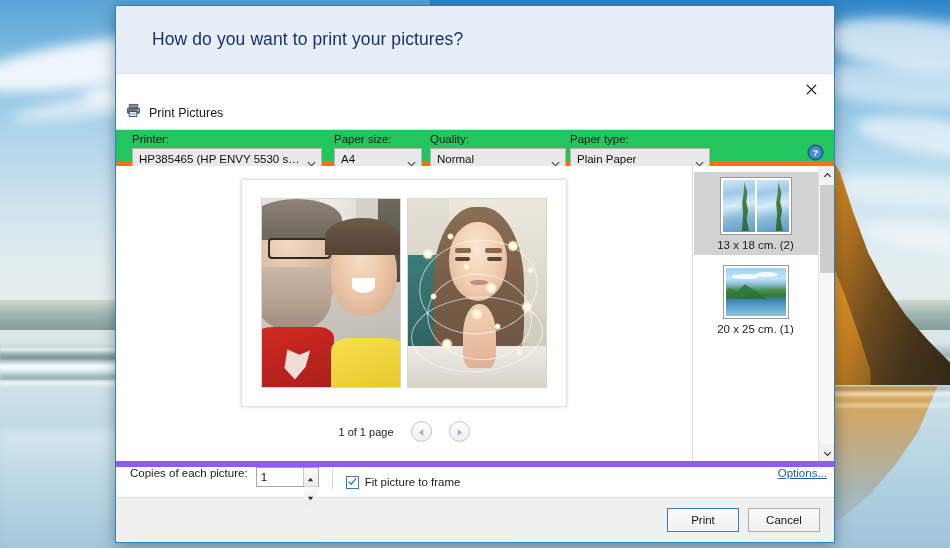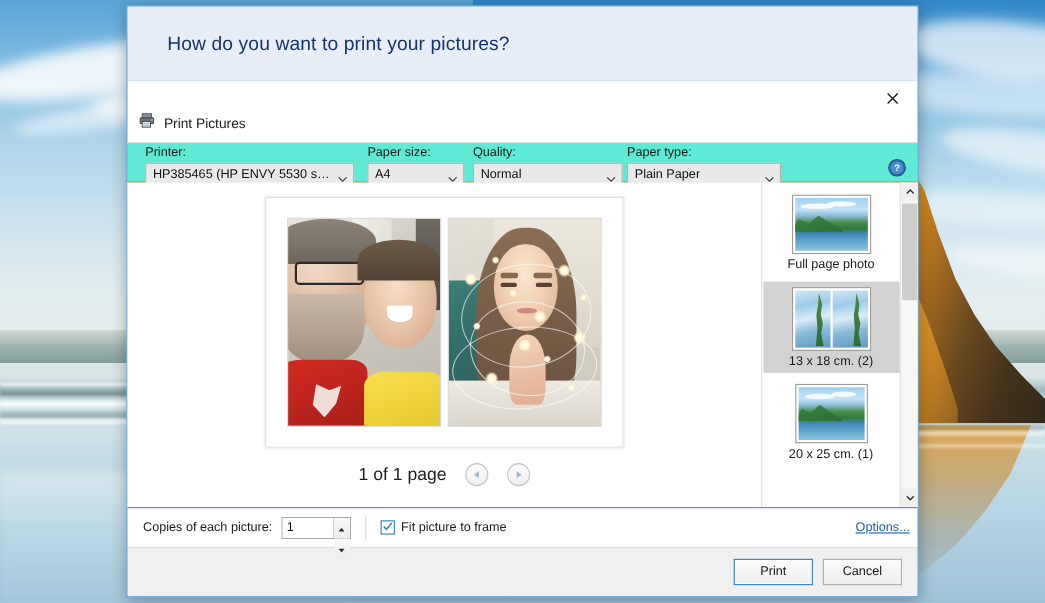--- a/index.html
+++ b/index.html
@@ -186,22 +186,22 @@
   }
   #headline {
     font-size: 17.5px;
     color: #16336b;
     letter-spacing: .1px;
   }
 
   
   #settingsbar {
     height: 36px;
-    background: #5eead4;
-    border-bottom: 1px solid #f97316;
+    background: #22c55e;
+    border-bottom: 5px solid #f97316;
     position: relative;
     flex: 0 0 auto;
     padding: 0 12px;
   }
   .fieldgroup { position: absolute; top: 3px; }
   .fieldlabel {
     font-size: 11.5px; color: #1b1b1b;
     display: block; margin-bottom: 3px;
   }
   .combo {
@@ -371,21 +371,21 @@
     position:absolute; width:7px; height:7px; border-radius:50%;
     background: radial-gradient(circle, #ffffff 0%, #fff5d0 42%, rgba(255,230,150,0) 72%);
   }
   .p2-bulb.big { width:12px; height:12px; }
 
   
   #pagenav {
     margin-top: 14px;
     display: flex; align-items: center; gap: 17px;
   }
-  #pagetext { font-size: 16px; color: #1d1d1d; }
+  #pagetext { font-size: 11px; color: #1d1d1d; }
   .navbtn {
     width: 21px; height: 21px; border-radius: 50%;
     border: 1px solid #c3c3c3;
     background: linear-gradient(180deg,#fdfdfd,#efefef);
     display: flex; align-items: center; justify-content: center;
     cursor: pointer;
   }
 
   
   #layoutpanel {
@@ -467,23 +467,23 @@
     position: absolute; left: 1px; top: 2px;
     width: 14px; height: 88px;
     background: #cdcdcd;
     cursor: grab;
   }
 
   
   #optionsbar {
     height: 36px;
     flex: 0 0 auto;
-    border-top: 1px solid #8b5cf6;
+    border-top: 6px solid #8b5cf6;
     background: #ffffff;
-    display: flex; align-items: center;
+    display: flex; 
     padding: 0 14px 0 14px;
     position: relative;
   }
   #copies-label { font-size: 11.5px; color:#1b1b1b; margin-right: 8px; }
   #copies-spin {
     display: flex; align-items: stretch;
     border: 1px solid #a6a6a6; background:#fff; height: 20px;
   }
   #copies-input {
     width: 46px; border: none; outline: none;
@@ -729,30 +729,20 @@
                 <path d="M3 1.5 L3 8.5 L8 5 Z" fill="#9bb6cc"></path>
               </svg>
           </span>
         </div>
       </div>
     </div>
 
     <div id="layoutpanel">
       <div id="layoutlist">
 
-        <div class="layout-item">
-          <div class="thumb">
-            <div class="thumb-img" style="width:66px;height:48px">
-              <div class="cl" style="left:8%;top:10%"></div>
-              <div class="cl" style="left:44%;top:6%;width:40%"></div>
-              <div class="mtn"></div>
-            </div>
-          </div>
-          <div class="layout-label">Full page photo</div>
-        </div>
 
         <div class="layout-item selected">
           <div class="thumb">
             <div class="thumb-img tall" style="width:32px;height:52px">
               <div class="tree"></div>
             </div>
             <div class="thumb-img tall" style="width:32px;height:52px">
               <div class="tree"></div>
             </div>
           </div>

